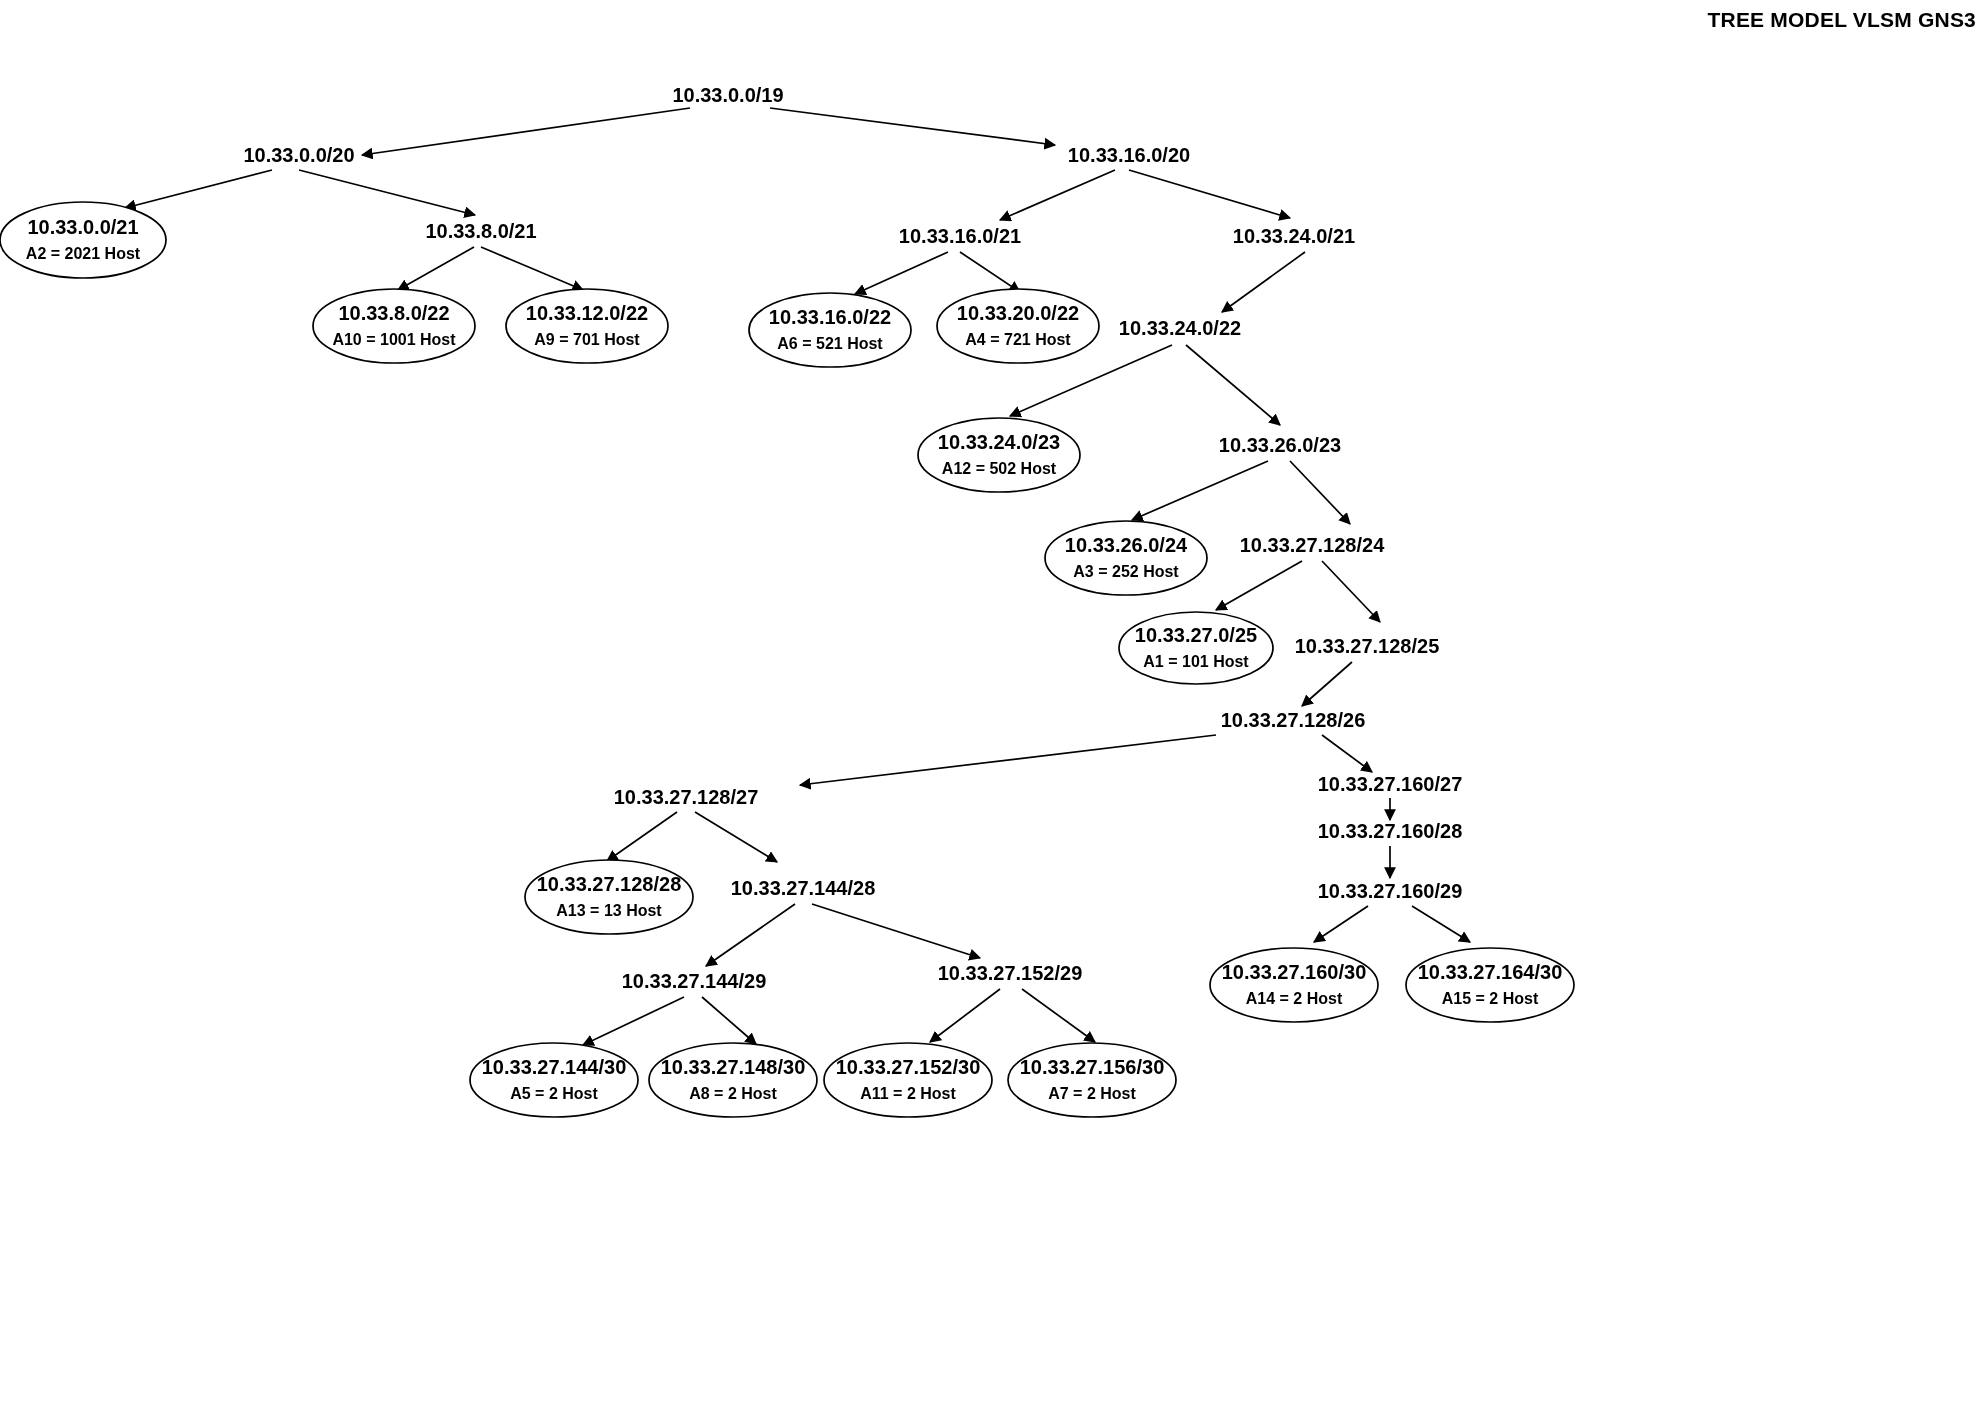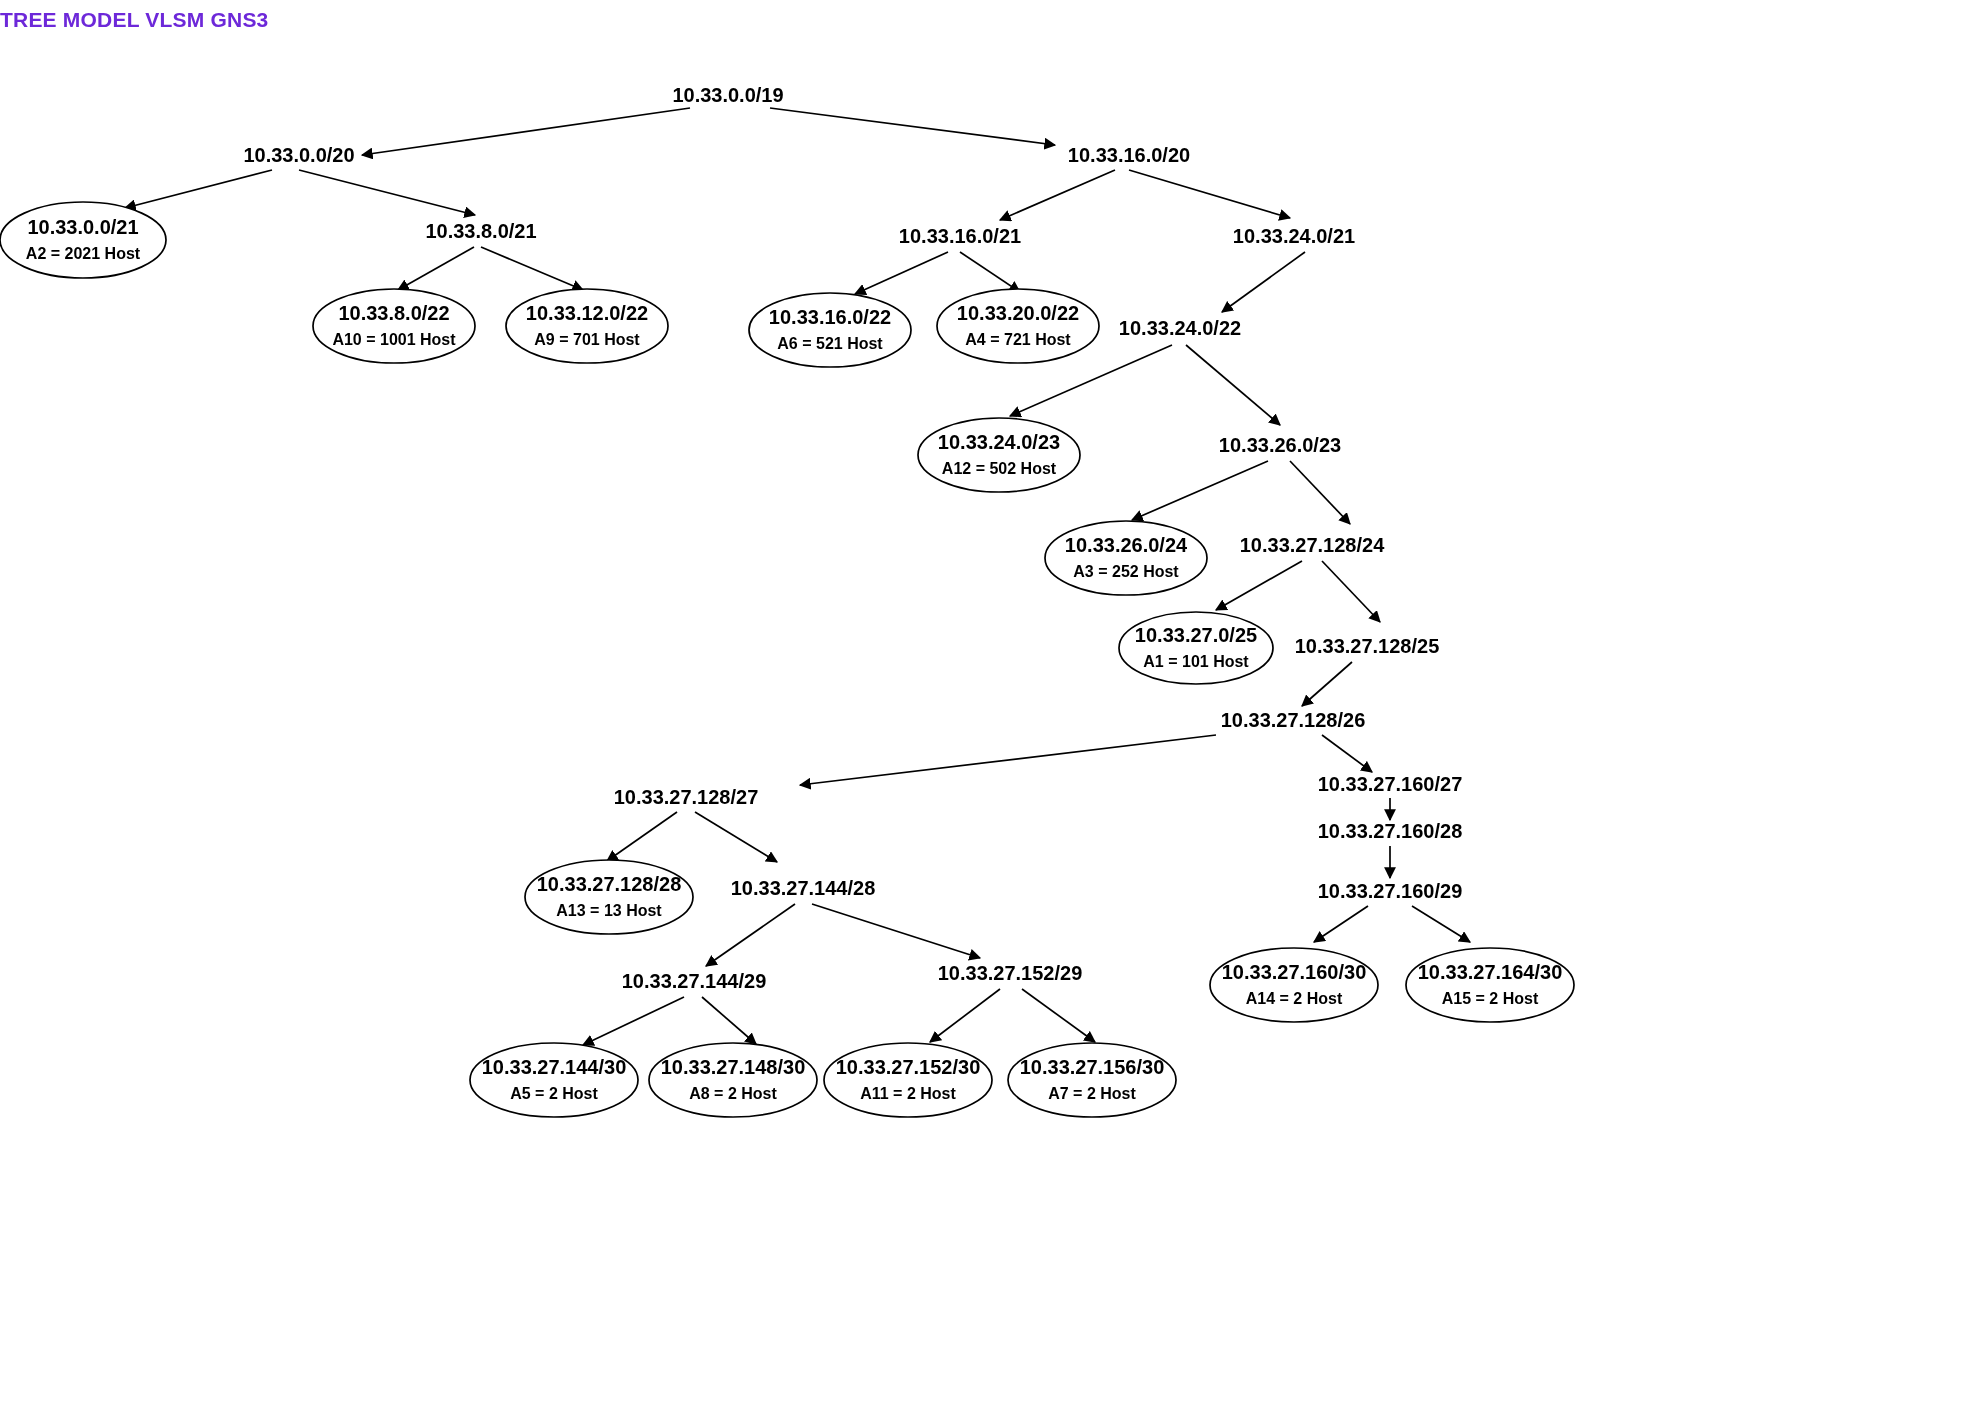--- a/index.html
+++ b/index.html
@@ -13,24 +13,24 @@
     height: 1406px;
     background: #ffffff;
     font-family: "Liberation Sans", sans-serif;
     overflow: hidden;
   }
   #title {
     position: absolute;
     left: 0;
     top: 8px;
     width: 1976px;
-    text-align: left;
+    text-align: right;
     font-size: 21px;
     font-weight: bold;
-    color: #6d28d9;
+    color: #000000;
     letter-spacing: 0.2px;
   }
   svg#tree {
     position: absolute;
     left: 0;
     top: 0;
     width: 1976px;
     height: 1406px;
   }
   .edge {

